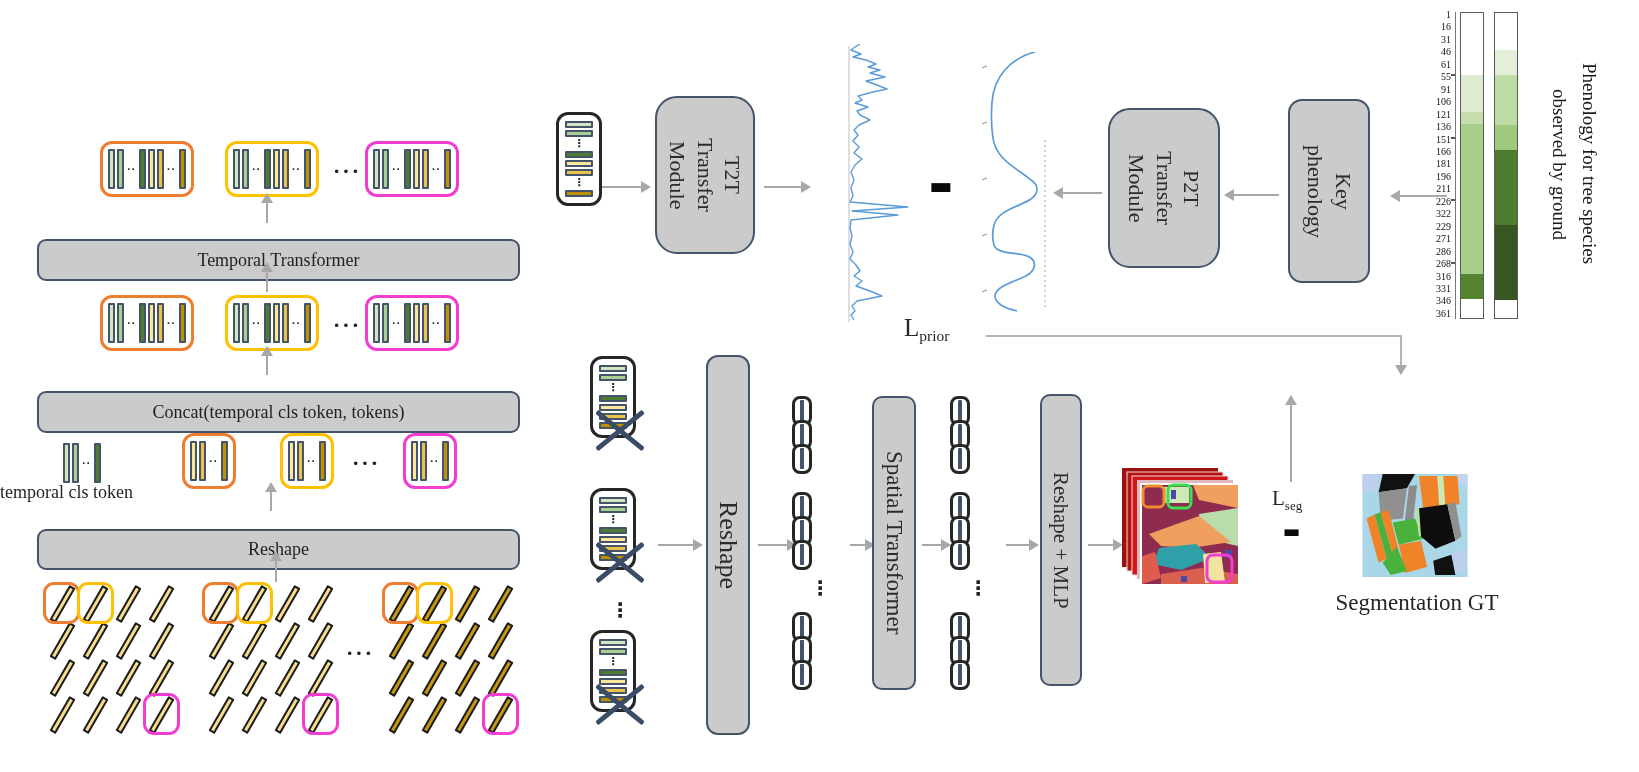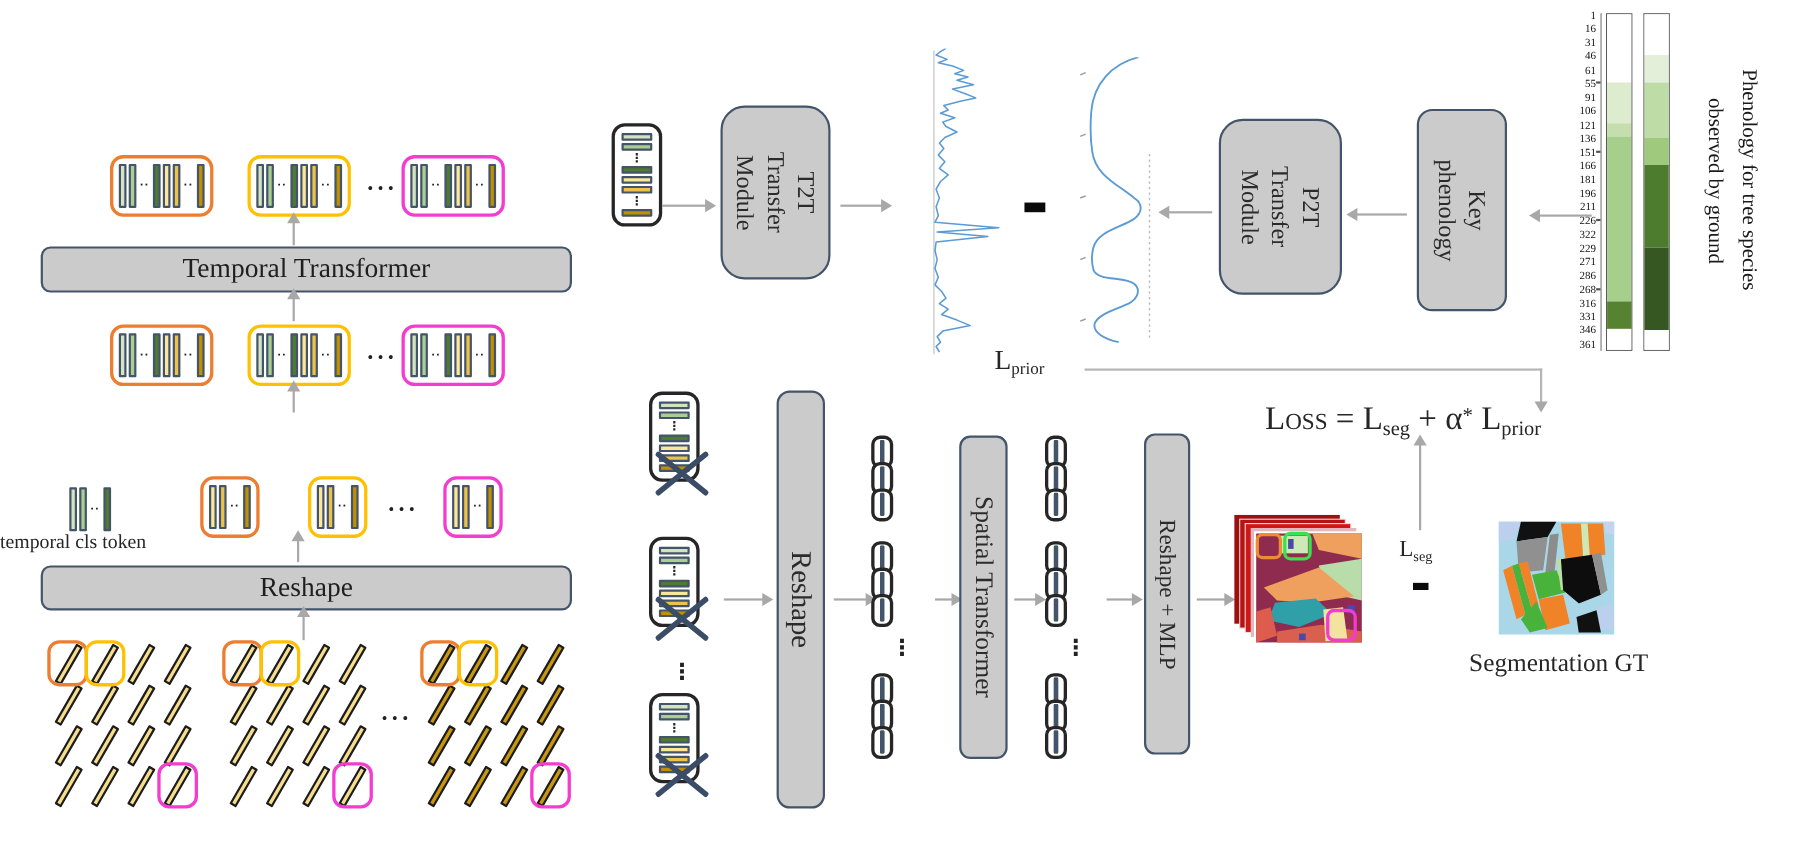--- a/index.html
+++ b/index.html
@@ -4,21 +4,21 @@
 <style>
   html,body{margin:0;padding:0;background:#fff;}
   #canvas{position:relative;width:1639px;height:772px;background:#fff;overflow:hidden;
           font-family:"Liberation Serif",serif;color:#262626;}
   #canvas *{box-sizing:border-box;}
   i,u,b,em{font-style:normal;text-decoration:none;font-weight:normal;display:block;}
 
   
   .gbox{position:absolute;background:#cbcbcb;border:2px solid #44546a;border-radius:9px;
         display:flex;align-items:center;justify-content:center;}
-  .gbox.big{font-size:25px;color:#1f1f1f;}
+  .gbox.big{font-size:18px;color:#1f1f1f;margin-top:15px;}
   .mod{border-radius:22px;border-width:2.5px;}
   .vt{writing-mode:vertical-rl;text-orientation:mixed;text-align:center;color:#2b2b2b;line-height:1.25;}
 
   
   .tg{position:absolute;display:flex;align-items:center;gap:2px;background:#fff;
       border:3px solid;border-radius:12px;padding:5px 5px;height:56px;}
   .tg.noborder{border-color:transparent;background:transparent;}
   .bo{border-color:#ec7d31;} .by{border-color:#fec101;} .bm{border-color:#f23dd0;}
   .vb{width:7px;height:40px;border:2px solid #44546a;border-radius:1px;flex:0 0 auto;}
   .dd{font:700 9px "DejaVu Sans",sans-serif;letter-spacing:1px;color:#222;padding:0 1px;}
@@ -154,20 +154,23 @@
       <span class="dd">··</span>
       <span class="vb dg"></span>
       <span class="vb py"></span>
       <span class="vb yl"></span>
       <span class="dd">··</span>
       <span class="vb gd"></span>
   </div>
 
   <div class="arrU" style="left:266px;top:355px;height:20px"></div>
 
+  <div class="gbox big" style="left:37px;top:376px;width:483px;height:42px">
+    <span>Concat(temporal cls token, tokens)</span>
+  </div>
 
   <div class="tg noborder" style="left:55px;top:435px">
     <span class="vb lga"></span>
       <span class="vb lgb"></span>
       <span class="dd">··</span>
       <span class="vb dg"></span>
   </div>
   <div class="tg bo" style="left:182px;top:433px">
     <span class="vb py"></span>
       <span class="vb yl"></span>
@@ -590,21 +593,20 @@
       <rect x="2" y="2" width="21" height="21" rx="5" fill="none" stroke="#ef8b30" stroke-width="3"></rect>
       <rect x="27" y="1" width="23" height="23" rx="5" fill="none" stroke="#39e14e" stroke-width="3"></rect>
       <rect x="66" y="71" width="25" height="27" rx="6" fill="none" stroke="#f43bd0" stroke-width="3"></rect>
     </g>
   </svg>
 
   <div class="arrU" style="left:1290px;top:404px;height:78px"></div>
   <span class="lbl" style="left:1272px;top:486px;font-size:21px"><span>L</span><sub class="m">seg</sub></span>
   <span class="minus small" style="left:1282px;top:524px">-</span>
 
-  <span class="lbl" style="left:1150px;top:364px;font-size:30px"><span class="smallcaps">Loss</span><span> = </span><span>L</span><sub class="m">seg</sub><span> + </span><span>α</span><span style="font-size:19px;vertical-align:6px">*</span><span> L</span><sub class="m">prior</sub></span>
 
   <svg style="position:absolute;left:1362px;top:474px" width="106" height="103" viewBox="0 0 104 102">
     <rect x="0" y="0" width="104" height="102" fill="#a9d7e8"></rect>
     <polygon points="0,0 20,0 14,16 0,18" fill="#bcd0ee"></polygon>
     <polygon points="20,0 52,0 44,14 16,18" fill="#111111"></polygon>
     <polygon points="94,0 104,0 104,12 96,10" fill="#c3d4ee"></polygon>
     <polygon points="16,18 44,14 40,44 18,46" fill="#909090"></polygon>
     <polygon points="56,2 94,2 96,30 60,34" fill="#f08228"></polygon>
     <polygon points="74,2 80,2 82,32 76,33" fill="#cde8b4"></polygon>
     <polygon points="46,12 54,11 50,48 42,46" fill="#8c8c8c"></polygon>

